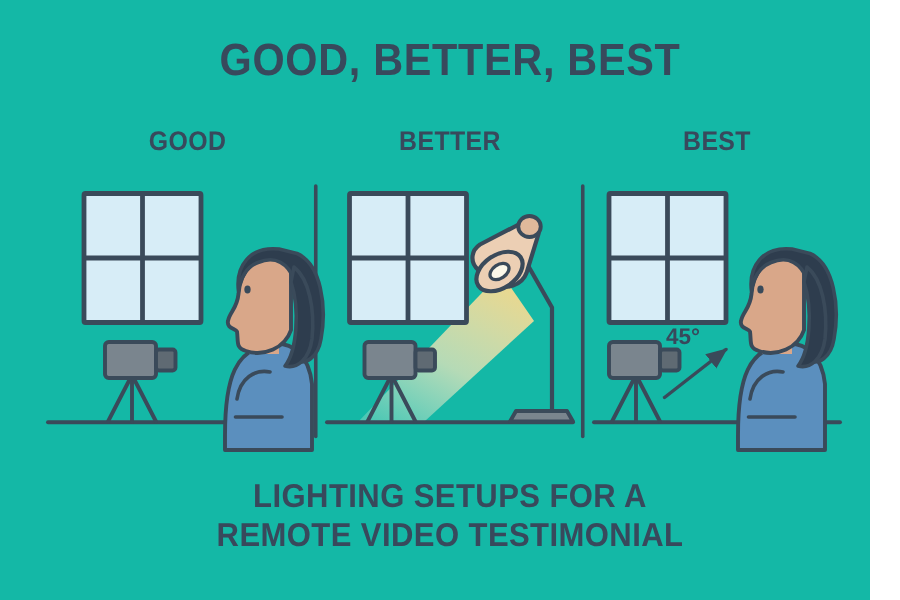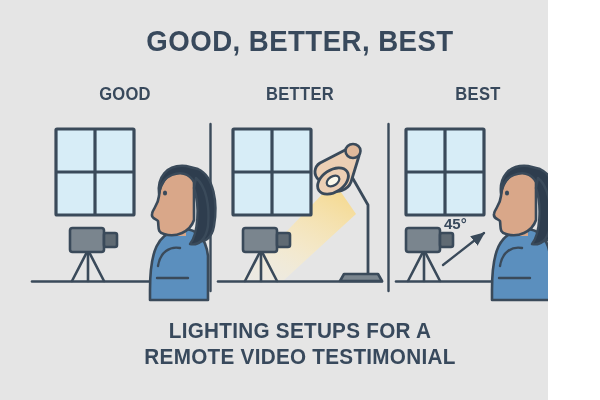--- a/index.html
+++ b/index.html
@@ -4,23 +4,24 @@
 <style>
   html, body {
     margin: 0;
     padding: 0;
     background: #ffffff;
   }
   #canvas {
     position: relative;
     width: 548px;
     height: 400px;
-    background: #e5e5e5;
+    background: #14b8a6;
     overflow: hidden;
     font-family: "Liberation Sans", sans-serif;
+    padding-left: 32px;
   }
 
   
   .title {
     position: absolute;
     left: 0;
     top: 24px;
     width: 600px;
     text-align: center;
     font-size: 30px;

